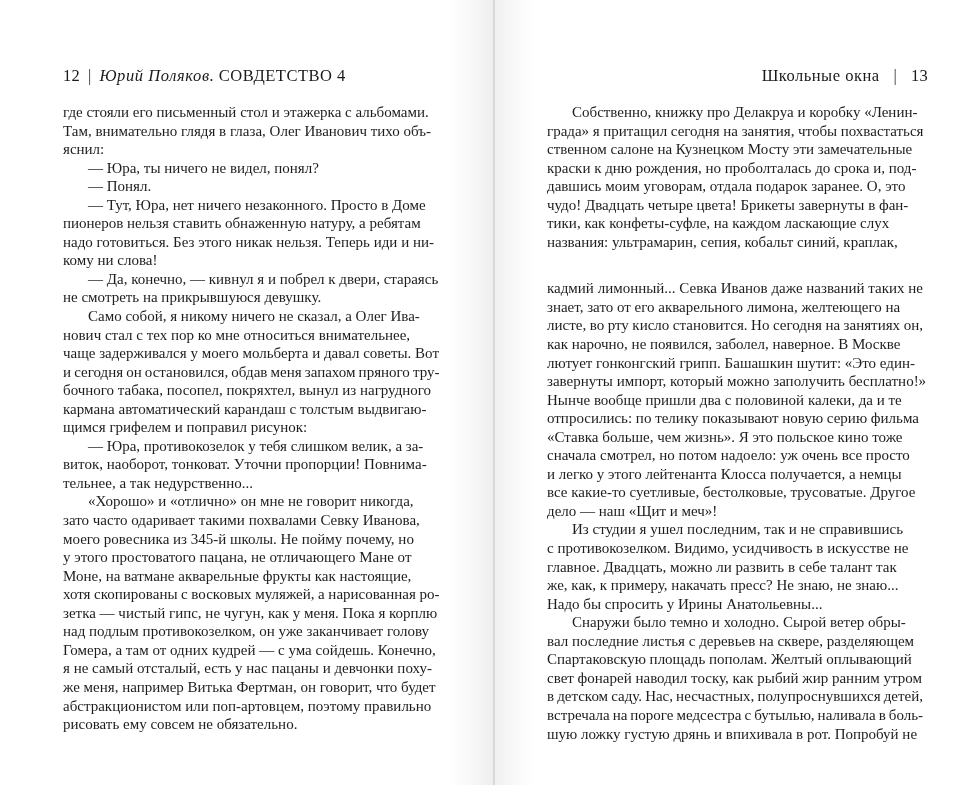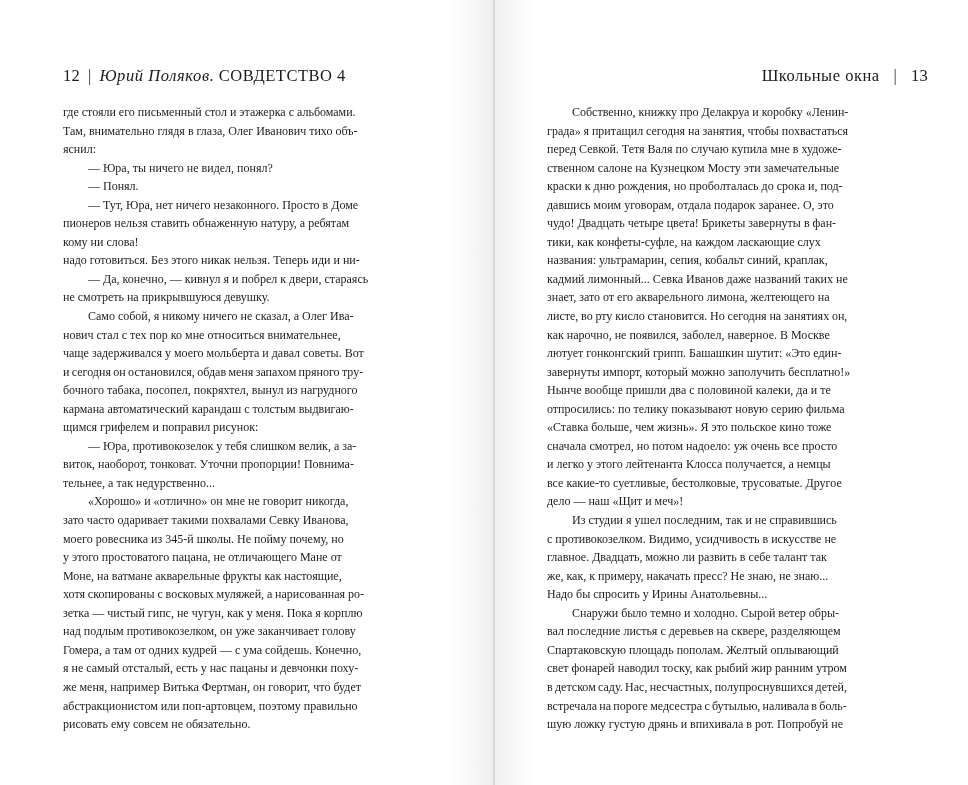--- a/index.html
+++ b/index.html
@@ -65,21 +65,21 @@
     .running-head .num { }
     .running-head .sep { padding: 0 8px; color: #333; }
     .running-head .author { font-style: italic; letter-spacing: 0.6px; }
     .running-head .title { letter-spacing: 0.5px; }
     .page-right .running-head .sep { padding: 0 14px; }
 
     .body-text {
       position: absolute;
       top: 103px;
       width: 381px;
-      font-size: 12px;
+      font-size: 15px;
       line-height: 18.55px;
     }
     .page-left .body-text { left: 63px; }
     .page-right .body-text { left: 53px; }
 
     .line {
       display: block;
       height: 18.55px;
       white-space: nowrap;
       text-align: justify;
@@ -103,22 +103,22 @@
     </div>
 
     <div class="body-text" id="left-body">
         <span class="line" style="text-align: left; text-align-last: left; word-spacing: 0px;">где стояли его письменный стол и этажерка с альбомами.</span>
         <span class="line" style="text-align: left; text-align-last: left; word-spacing: 0px;">Там, внимательно глядя в глаза, Олег Иванович тихо объ-</span>
         <span class="line last">яснил:</span>
         <span class="line indent last">— Юра, ты ничего не видел, понял?</span>
         <span class="line indent last">— Понял.</span>
         <span class="line indent" style="text-align: left; text-align-last: left; word-spacing: 0px;">— Тут, Юра, нет ничего незаконного. Просто в Доме</span>
         <span class="line" style="text-align: left; text-align-last: left; word-spacing: 0px;">пионеров нельзя ставить обнаженную натуру, а ребятам</span>
+        <span class="line" style="text-align: left; text-align-last: left; word-spacing: 0px;">надо готовиться. Без этого никак нельзя. Теперь иди и ни-</span>
         <span class="line last">кому ни слова!</span>
-        <span class="line" style="text-align: left; text-align-last: left; word-spacing: 0px;">надо готовиться. Без этого никак нельзя. Теперь иди и ни-</span>
         <span class="line indent" style="text-align: left; text-align-last: left; word-spacing: 0px;">— Да, конечно, — кивнул я и побрел к двери, стараясь</span>
         <span class="line last">не смотреть на прикрывшуюся девушку.</span>
         <span class="line indent" style="text-align: left; text-align-last: left; word-spacing: 0px;">Само собой, я никому ничего не сказал, а Олег Ива-</span>
         <span class="line" style="text-align: left; text-align-last: left; word-spacing: 0px;">нович стал с тех пор ко мне относиться внимательнее,</span>
         <span class="line" style="text-align: left; text-align-last: left; word-spacing: 0px;">чаще задерживался у моего мольберта и давал советы. Вот</span>
         <span class="line" style="text-align: left; text-align-last: left; word-spacing: -0.625px;">и сегодня он остановился, обдав меня запахом пряного тру-</span>
         <span class="line" style="text-align: left; text-align-last: left; word-spacing: 0px;">бочного табака, посопел, покряхтел, вынул из нагрудного</span>
         <span class="line" style="text-align: left; text-align-last: left; word-spacing: 0px;">кармана автоматический карандаш с толстым выдвигаю-</span>
         <span class="line last">щимся грифелем и поправил рисунок:</span>
         <span class="line indent" style="text-align: left; text-align-last: left; word-spacing: 0px;">— Юра, противокозелок у тебя слишком велик, а за-</span>
@@ -143,28 +143,27 @@
   <div class="page page-right">
     <div class="shadow-right"></div>
 
     <div class="running-head">
       <span class="title">Школьные окна</span><span class="sep">|</span><span class="num">13</span>
     </div>
 
     <div class="body-text" id="right-body">
         <span class="line indent" style="text-align: left; text-align-last: left; word-spacing: 0px;">Собственно, книжку про Делакруа и коробку «Ленин-</span>
         <span class="line" style="text-align: left; text-align-last: left; word-spacing: -0.142857px;">града» я притащил сегодня на занятия, чтобы похвастаться</span>
-        <span class="line" style="text-align: left; text-align-last: left; word-spacing: 0px;">перед Севкой. Тетя Валя по случаю купила мне в художе-</span>
         <span class="line" style="text-align: left; text-align-last: left; word-spacing: 0px;">ственном салоне на Кузнецком Мосту эти замечательные</span>
         <span class="line" style="text-align: left; text-align-last: left; word-spacing: 0px;">краски к дню рождения, но проболталась до срока и, под-</span>
         <span class="line" style="text-align: left; text-align-last: left; word-spacing: 0px;">давшись моим уговорам, отдала подарок заранее. О, это</span>
         <span class="line" style="text-align: left; text-align-last: left; word-spacing: 0px;">чудо! Двадцать четыре цвета! Брикеты завернуты в фан-</span>
         <span class="line" style="text-align: left; text-align-last: left; word-spacing: 0px;">тики, как конфеты-суфле, на каждом ласкающие слух</span>
         <span class="line" style="text-align: left; text-align-last: left; word-spacing: 0px;">названия: ультрамарин, сепия, кобальт синий, краплак,</span>
-        <span class="line" style="text-align: left; text-align-last: left; word-spacing: 0px;">кадмий лимонный... Севка Иванов даже названий таких не</span>
+        <span class="line" style="text-align: left; text-align-last: left; word-spacing: 0px; margin-top: 28px;">кадмий лимонный... Севка Иванов даже названий таких не</span>
         <span class="line" style="text-align: left; text-align-last: left; word-spacing: 0px;">знает, зато от его акварельного лимона, желтеющего на</span>
         <span class="line" style="text-align: left; text-align-last: left; word-spacing: -0.222222px;">листе, во рту кисло становится. Но сегодня на занятиях он,</span>
         <span class="line" style="text-align: left; text-align-last: left; word-spacing: 0px;">как нарочно, не появился, заболел, наверное. В Москве</span>
         <span class="line" style="text-align: left; text-align-last: left; word-spacing: 0px;">лютует гонконгский грипп. Башашкин шутит: «Это един-</span>
         <span class="line" style="text-align: left; text-align-last: left; word-spacing: 0px;">завернуты импорт, который можно заполучить бесплатно!»</span>
         <span class="line" style="text-align: left; text-align-last: left; word-spacing: 0px;">Нынче вообще пришли два с половиной калеки, да и те</span>
         <span class="line" style="text-align: left; text-align-last: left; word-spacing: 0px;">отпросились: по телику показывают новую серию фильма</span>
         <span class="line" style="text-align: left; text-align-last: left; word-spacing: 0px;">«Ставка больше, чем жизнь». Я это польское кино тоже</span>
         <span class="line" style="text-align: left; text-align-last: left; word-spacing: 0px;">сначала смотрел, но потом надоело: уж очень все просто</span>
         <span class="line" style="text-align: left; text-align-last: left; word-spacing: 0px;">и легко у этого лейтенанта Клосса получается, а немцы</span>

